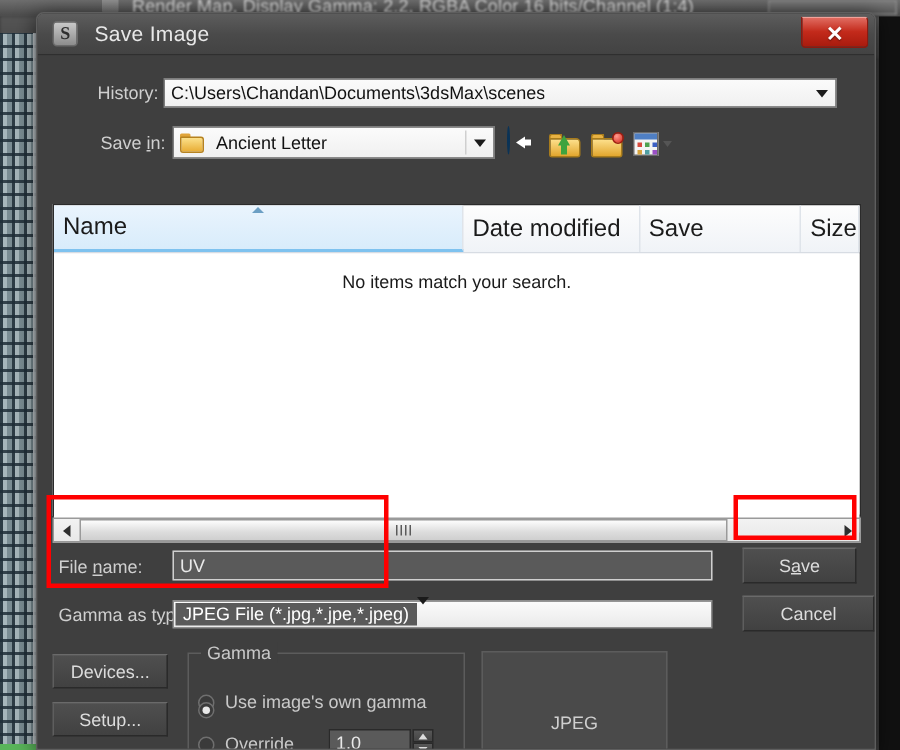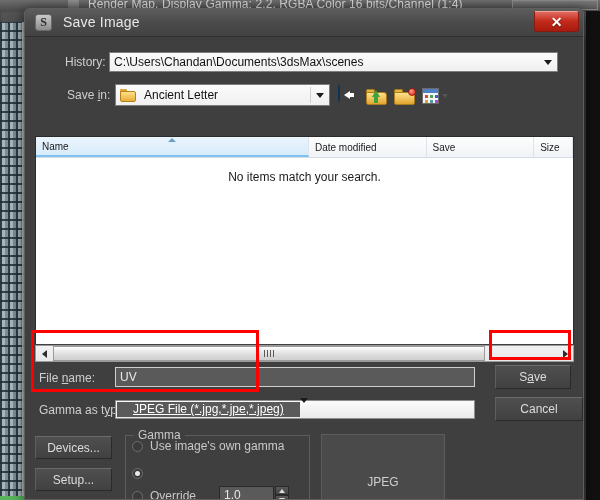--- a/index.html
+++ b/index.html
@@ -181,24 +181,24 @@
   }
   .icon-views .hdr{position:absolute;left:0;top:0;right:0;height:4px;background:#4f7fc4;}
   .icon-views i{position:absolute;width:3px;height:3px;display:block;}
 
   
   .listwrap {
     position:absolute; left:10px; top:99px; width:539px; height:208px;
     background:#fff; border:1px solid #2b2b2b;
   }
   .list-head {
-    height:21px; display:flex;
+    height:32px; display:flex;
     background: linear-gradient(#fdfdfd,#f0f3f7);
     border-bottom:1px solid #d7dce3;
-    font-size:10px; color:#1b1b1b;text-align:center;
+    font-size:16px; color:#1b1b1b;text-align:center;
   }
   .col { position:relative; display:flex; align-items:center; padding-left:6px;
     border-right:1px solid #dfe4ea; white-space:nowrap; overflow:hidden; }
   .col.sorted { background: linear-gradient(#eaf4fd,#d8ecfb); border-bottom:2px solid #7ec2ef; }
   .sort-arrow {
     position:absolute; left:50%; top:1px; margin-left:-4px;
     width:0;height:0;border-left:4px solid transparent;border-right:4px solid transparent;border-bottom:4px solid #6c9fc4;
   }
   .list-body { position:relative; height:186px; background:#fff; }
   .empty-msg {
@@ -232,21 +232,21 @@
     font-size:12px; color:#e9e9e9;
     display:flex; align-items:center; padding-left:4px;
   }
   .type-combo {
     background: linear-gradient(#fbfbfb,#eaeaea);
     border:1px solid #8d8d8d;
     font-size:12px; color:#111;
     display:flex; align-items:center; position:relative;
   }
   .type-combo .sel {
-    background:#5a5a5a; color:#fff; padding:0 16px; margin-left:1px; line-height:15px;text-decoration:underline;
+    background:#5a5a5a; color:#fff; padding:0 5px; margin-left:1px; line-height:15px;
   }
 
   .btn {
     background: linear-gradient(#4f4f4f,#414141);
     border:1px solid #2a2a2a;
     border-top-color:#6a6a6a; border-left-color:#5e5e5e;
     color:#dcdcdc; font-size:12px;
     display:flex; align-items:center; justify-content:center;
     cursor:pointer;
   }
@@ -452,21 +452,21 @@
         <span><span>S</span><u>a</u><span>ve</span></span>
       </div>
       <div class="btn" style="position:absolute; left:470px; top:360px; width:88px; height:24px;text-align:right;">Cancel</div>
 
       <div class="btn" style="position:absolute; left:10px; top:399px; width:77px; height:23px;">Devices...</div>
       <div class="btn" style="position:absolute; left:10px; top:431px; width:77px; height:23px;">Setup...</div>
 
       <div class="group" style="left:100px; top:398px; width:185px; height:72px;">
         <span class="group-title">Gamma</span>
       </div>
-      <div class="radio-row" style="left:107px; top:402px;">
+      <div class="radio-row" style="left:107px; top:424px;">
         <span class="radio"></span>
         <span>Use image's own gamma</span>
       </div>
       <div class="radio-row" style="left:107px; top:431px;">
         <span class="radio on"></span>
       </div>
       <div class="radio-row" style="left:107px; top:452px;">
         <span class="radio"></span>
         <span>Override</span>
       </div>

